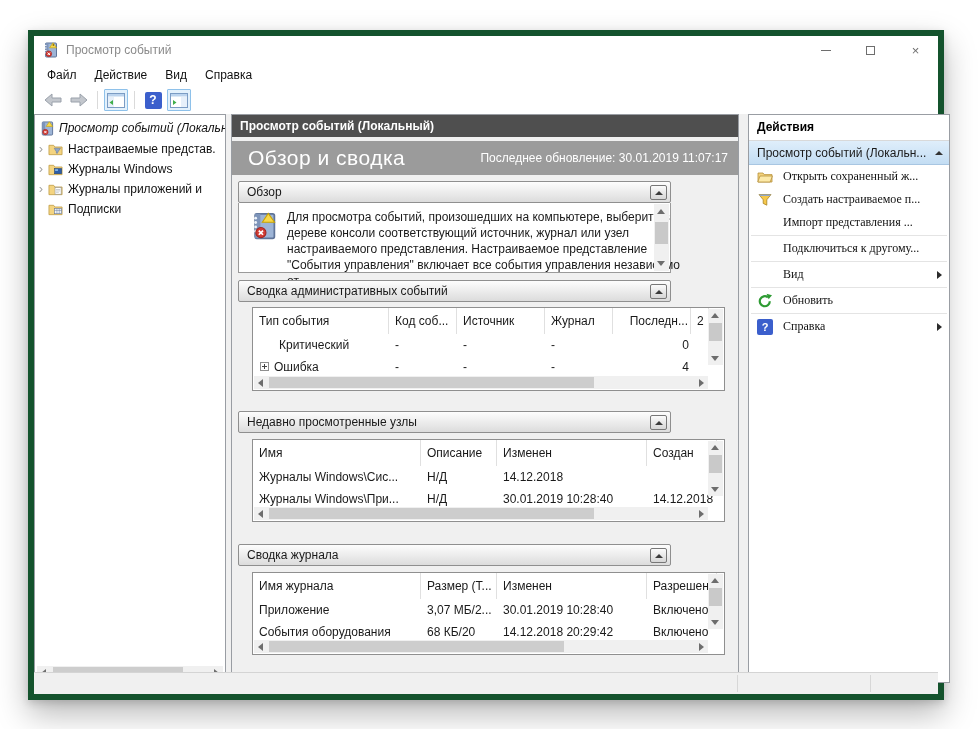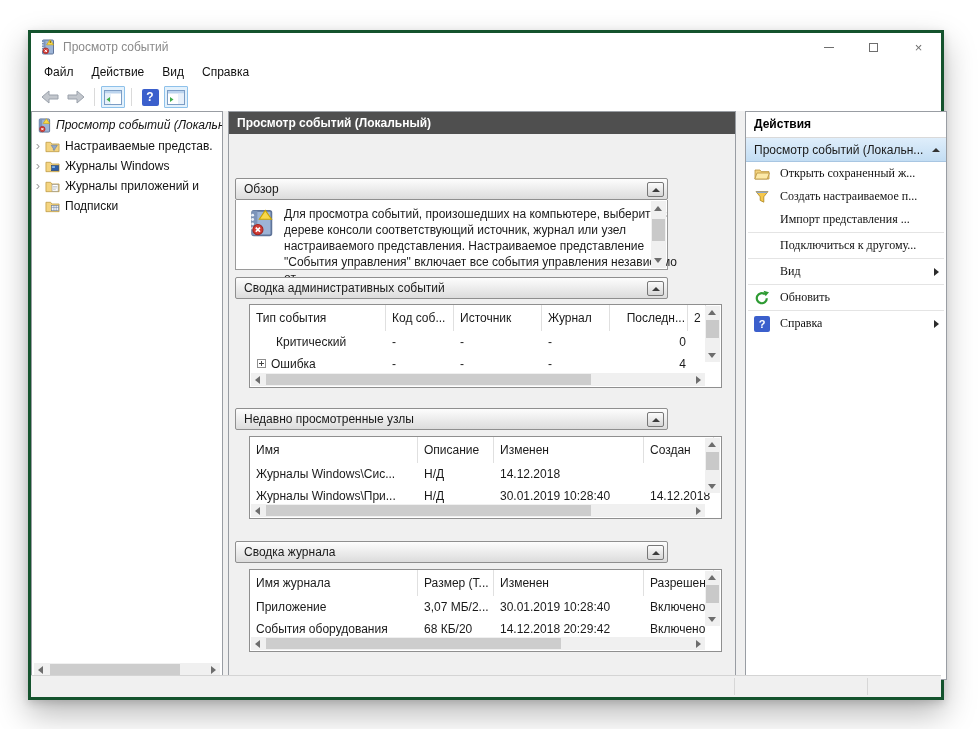--- a/index.html
+++ b/index.html
@@ -1,19 +1,19 @@
 <!DOCTYPE html>
 <html><head>
 <meta charset="utf-8">
 <style>
   html,body{margin:0;padding:0;background:#fff;}
   *{box-sizing:border-box;font-family:"Liberation Sans",sans-serif;}
   .stage{position:relative;width:979px;height:729px;background:#fff;overflow:hidden;}
   .win{position:absolute;left:28px;top:30px;width:916px;height:670px;background:#f9a8d4;
-       border:3px solid #14532d;box-shadow:0 14px 30px rgba(0,0,0,.28),0 3px 8px rgba(0,0,0,.15);}
+       border:6px solid #14532d;box-shadow:0 14px 30px rgba(0,0,0,.28),0 3px 8px rgba(0,0,0,.15);}
   
   .titlebar{position:absolute;left:0;top:0;right:0;height:28px;background:#fff;display:flex;align-items:center;}
   .titlebar .appicon{margin-left:8px;width:16px;height:16px;flex:none;}
   .titlebar .title{margin-left:8px;font-size:12px;color:#8a8a8a;}
   .caption-btns{margin-left:auto;display:flex;height:100%;}
   .cap-btn{width:45px;height:100%;display:flex;align-items:center;justify-content:center;color:#6e6e6e;font-size:13px;}
   .cap-btn .maxbox{width:9px;height:9px;border:1px solid #6e6e6e;display:block;}
   .cap-btn .minline{width:10px;height:0;border-top:1px solid #6e6e6e;display:block;}
   
   .menubar{position:absolute;left:0;top:28px;right:0;height:22px;background:#fff;display:flex;align-items:center;padding-left:4px;}
@@ -217,20 +217,24 @@
         </div>
         <div class="tree-hscroll">
           <span class="sb-arrow arr-left" style="left:4px;top:3px;"></span>
           <div class="sb-thumb-h" style="left:16px;width:130px;"></div>
           <span class="sb-arrow arr-right" style="right:4px;top:3px;"></span>
         </div>
       </div>
 
       <div class="panel center">
         <div class="crumb">Просмотр событий (Локальный)</div>
+        <div class="banner">
+          <span class="btitle">Обзор и сводка</span>
+          <span class="bupd">Последнее обновление: 30.01.2019 11:07:17</span>
+        </div>
 
         <div class="section" style="top:66px;height:92px;">
           <div class="sec-head">
             <span>Обзор</span>
             <span class="collapse-btn">
                 <span class="tri-up"></span>
               </span>
           </div>
           <div class="ov-body">
             <svg class="ov-icon" viewBox="0 0 16 16">

